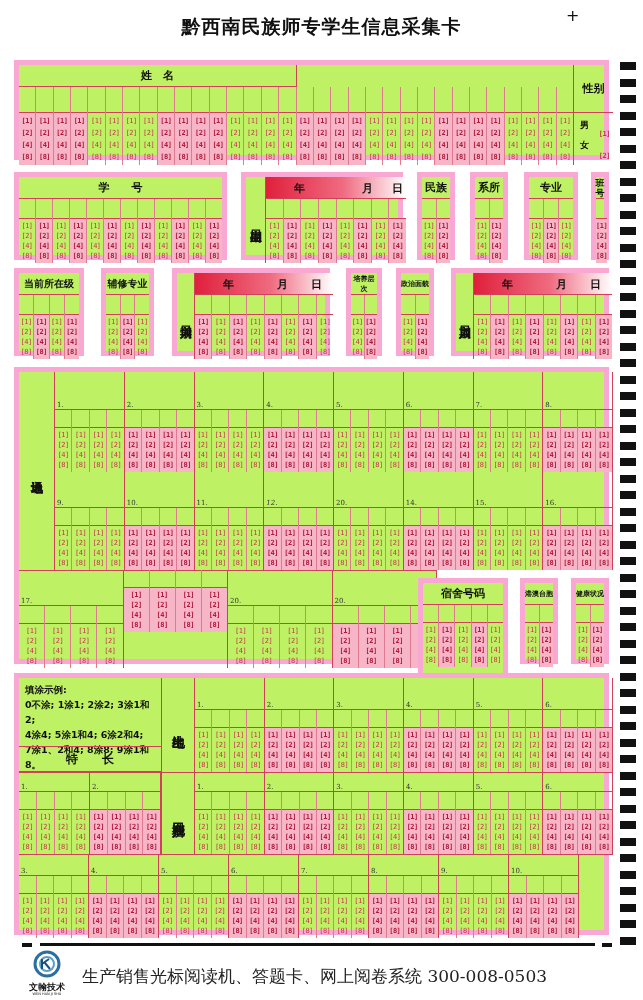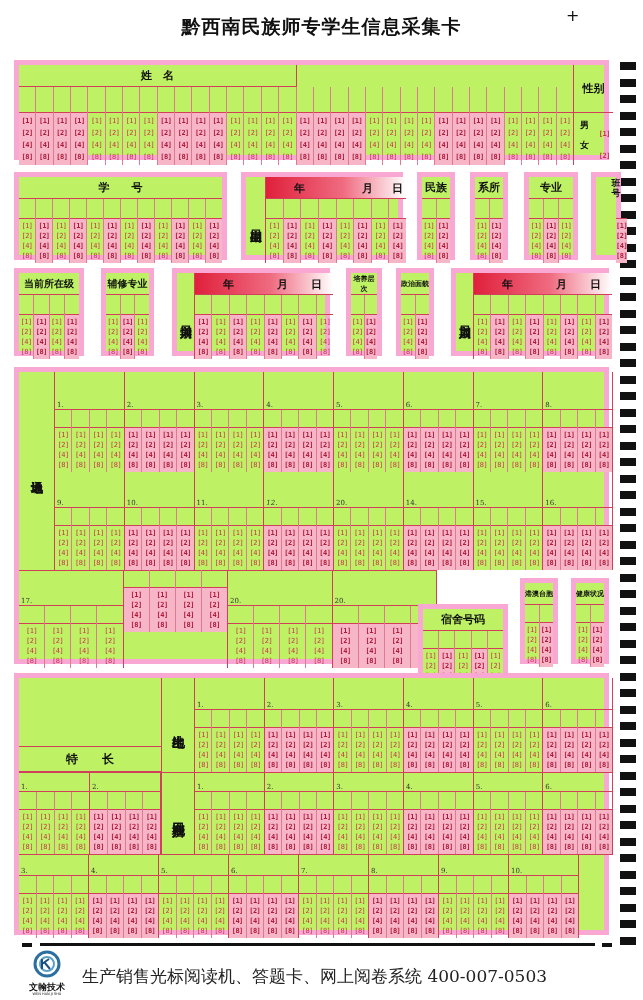--- a/index.html
+++ b/index.html
@@ -666,21 +666,21 @@
         <div class="write"></div>
         <div class="bubbles">
           <span class="bub">[1]</span>
           <span class="bub">[2]</span>
           <span class="bub">[4]</span>
           <span class="bub">[8]</span>
         </div>
       </div>
     </div>
 </div>
-<div class="abs box" style="left:591px;top:172px;width:18px;height:88px;padding-left:20px;">
+<div class="abs box" style="left:591px;top:172px;width:18px;height:88px;">
   <div class="hdr" style="height:22px;font-size:9px;line-height:10px;">班号</div>
   <div class="grid" style="height:64px;">
       <div class="col shade" style="flex: 1 1 0%;">
         <div class="write"></div>
         <div class="bubbles">
           <span class="bub">[1]</span>
           <span class="bub">[2]</span>
           <span class="bub">[4]</span>
           <span class="bub">[8]</span>
         </div>
@@ -1833,21 +1833,21 @@
               <span class="bub">[2]</span>
               <span class="bub">[4]</span>
               <span class="bub">[8]</span>
             </div>
           </div>
         </div>
       </div>
     </div>
   <div class="abs" style="left:418px;top:198px;width:176px;height:98px;background:#fff;"></div>
 </div>
-<div class="abs box" style="left:418px;top:604px;width:90px;height:103px;">
+<div class="abs box" style="left:418px;top:578px;width:90px;height:103px;">
   <div class="hdr" style="height:22px;">宿舍号码</div>
   <div class="grid" style="height:62px;">
       <div class="col" style="flex: 1 1 0%;">
         <div class="write"></div>
         <div class="bubbles">
           <span class="bub">[1]</span>
           <span class="bub">[2]</span>
           <span class="bub">[4]</span>
           <span class="bub">[8]</span>
         </div>
@@ -1931,20 +1931,26 @@
           <span class="bub">[1]</span>
           <span class="bub">[2]</span>
           <span class="bub">[4]</span>
           <span class="bub">[8]</span>
         </div>
       </div>
     </div>
 </div>
 
 <div class="abs box" style="left:14px;top:673px;width:595px;height:262px;">
+  <div class="abs legend" style="left:0;top:0;width:142px;height:68px;">
+    <div>填涂示例:</div>
+    <div>0不涂; 1涂1; 2涂2; 3涂1和2;</div>
+    <div>4涂4; 5涂1和4; 6涂2和4;</div>
+    <div>7涂1、2和4; 8涂8; 9涂1和8。</div>
+  </div>
   <div class="abs hdr" style="left:0;top:68px;width:142px;height:26px;border-top:1px solid #d0405a;font-size:12px;">特　　长</div>
   <div class="abs vlabel" style="left:142px;top:0;width:34px;height:94px;border-left:1px solid #d0405a;border-right:1px solid #d0405a;font-size:13px;">出生地</div>
   <div class="abs slotrow" style="left: 176px; top: 0px; width: 418px; height: 94px; display: flex;">
       <div style="flex: 1 1 0%; display: flex; flex-direction: column; border-right: 1px solid rgb(208, 64, 90);">
         <div style="flex: 1 1 0%; display: flex; align-items: flex-end; border-bottom: 1px solid rgb(208, 64, 90);">
           <span class="numlbl">1.</span>
         </div>
         <div class="grid" style="height: 62px;">
           <div class="col" style="flex: 1 1 0%;">
             <div class="write"></div>
@@ -2907,14 +2913,14 @@
   <svg width="28" height="28" viewBox="0 0 28 28">
     <circle cx="14" cy="14" r="12" fill="none" stroke="#2a6fa0" stroke-width="3"></circle>
     <circle cx="14" cy="14" r="7" fill="none" stroke="#5aa0c8" stroke-width="2"></circle>
     <path d="M9 9 L9 19 M9 14 L16 9 M12 13 L17 19" stroke="#1a4f80" stroke-width="2" fill="none"></path>
   </svg>
   <div style="font-size:9px;font-weight:bold;line-height:10px;">文翰技术</div>
   <div style="font-size:3.5px;line-height:5px;">WEN HAN JI SHU</div>
 </div>
 <div class="abs footer-text" style="left:82px;top:965px;">
   <span>生产销售光标阅读机、答题卡、网上阅卷系统</span>
-  <span>400-007-0503</span>
+  <span>300-008-0503</span>
 </div>
 
 </body></html>

